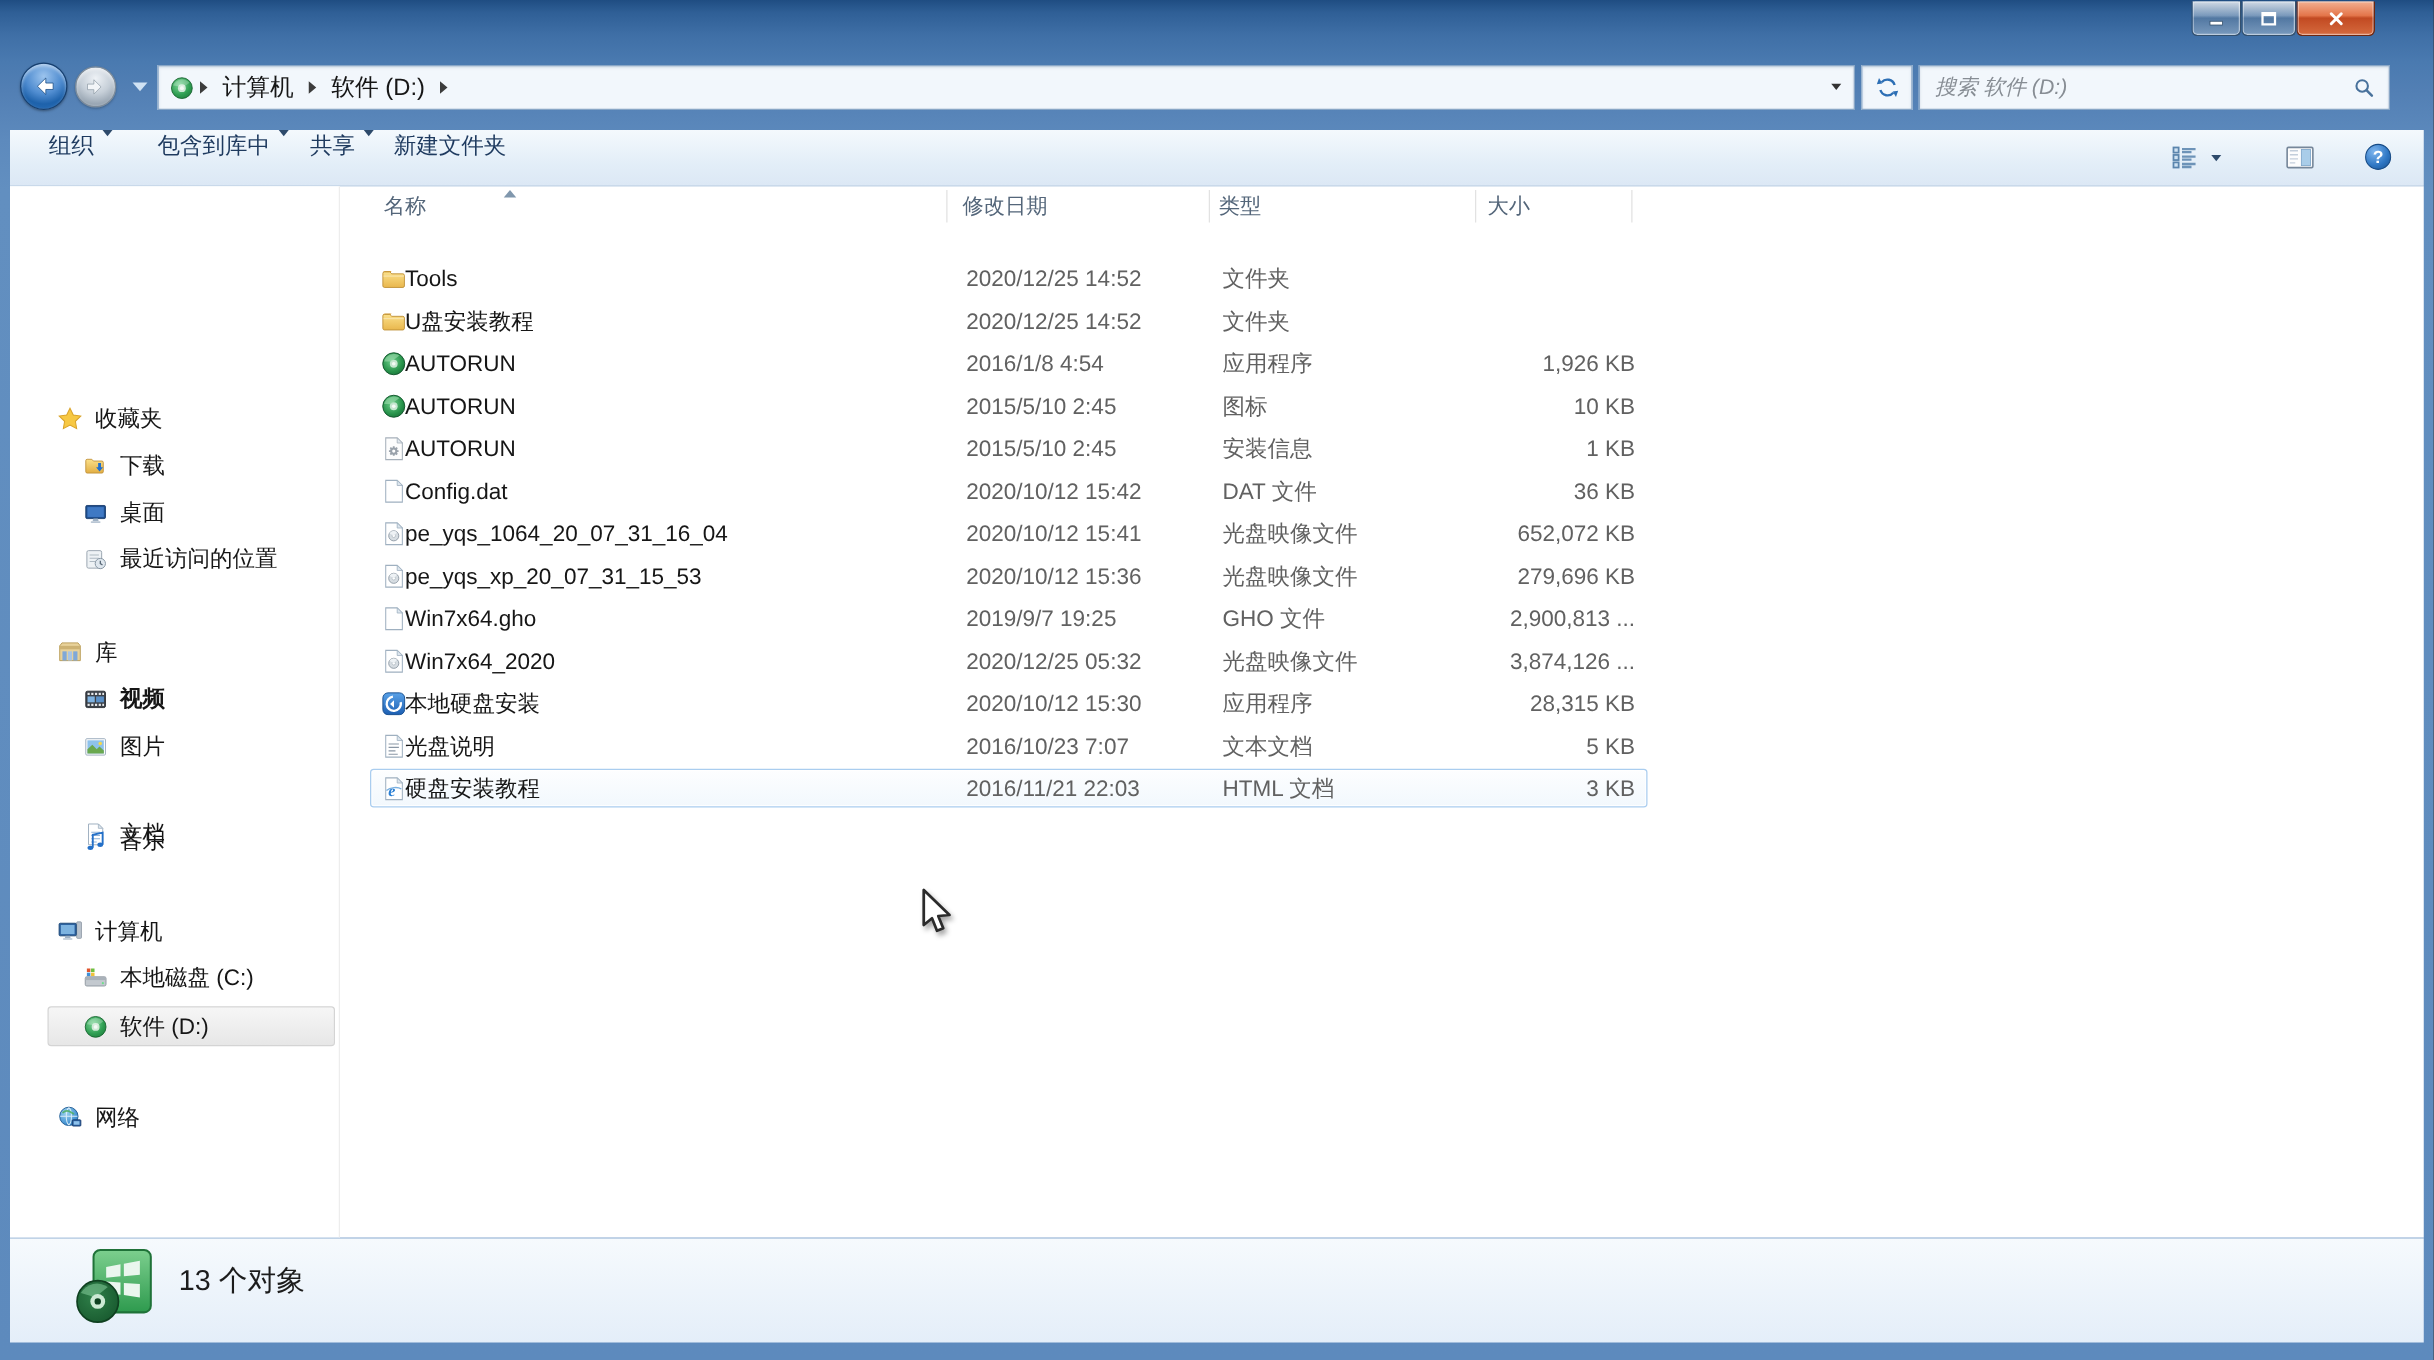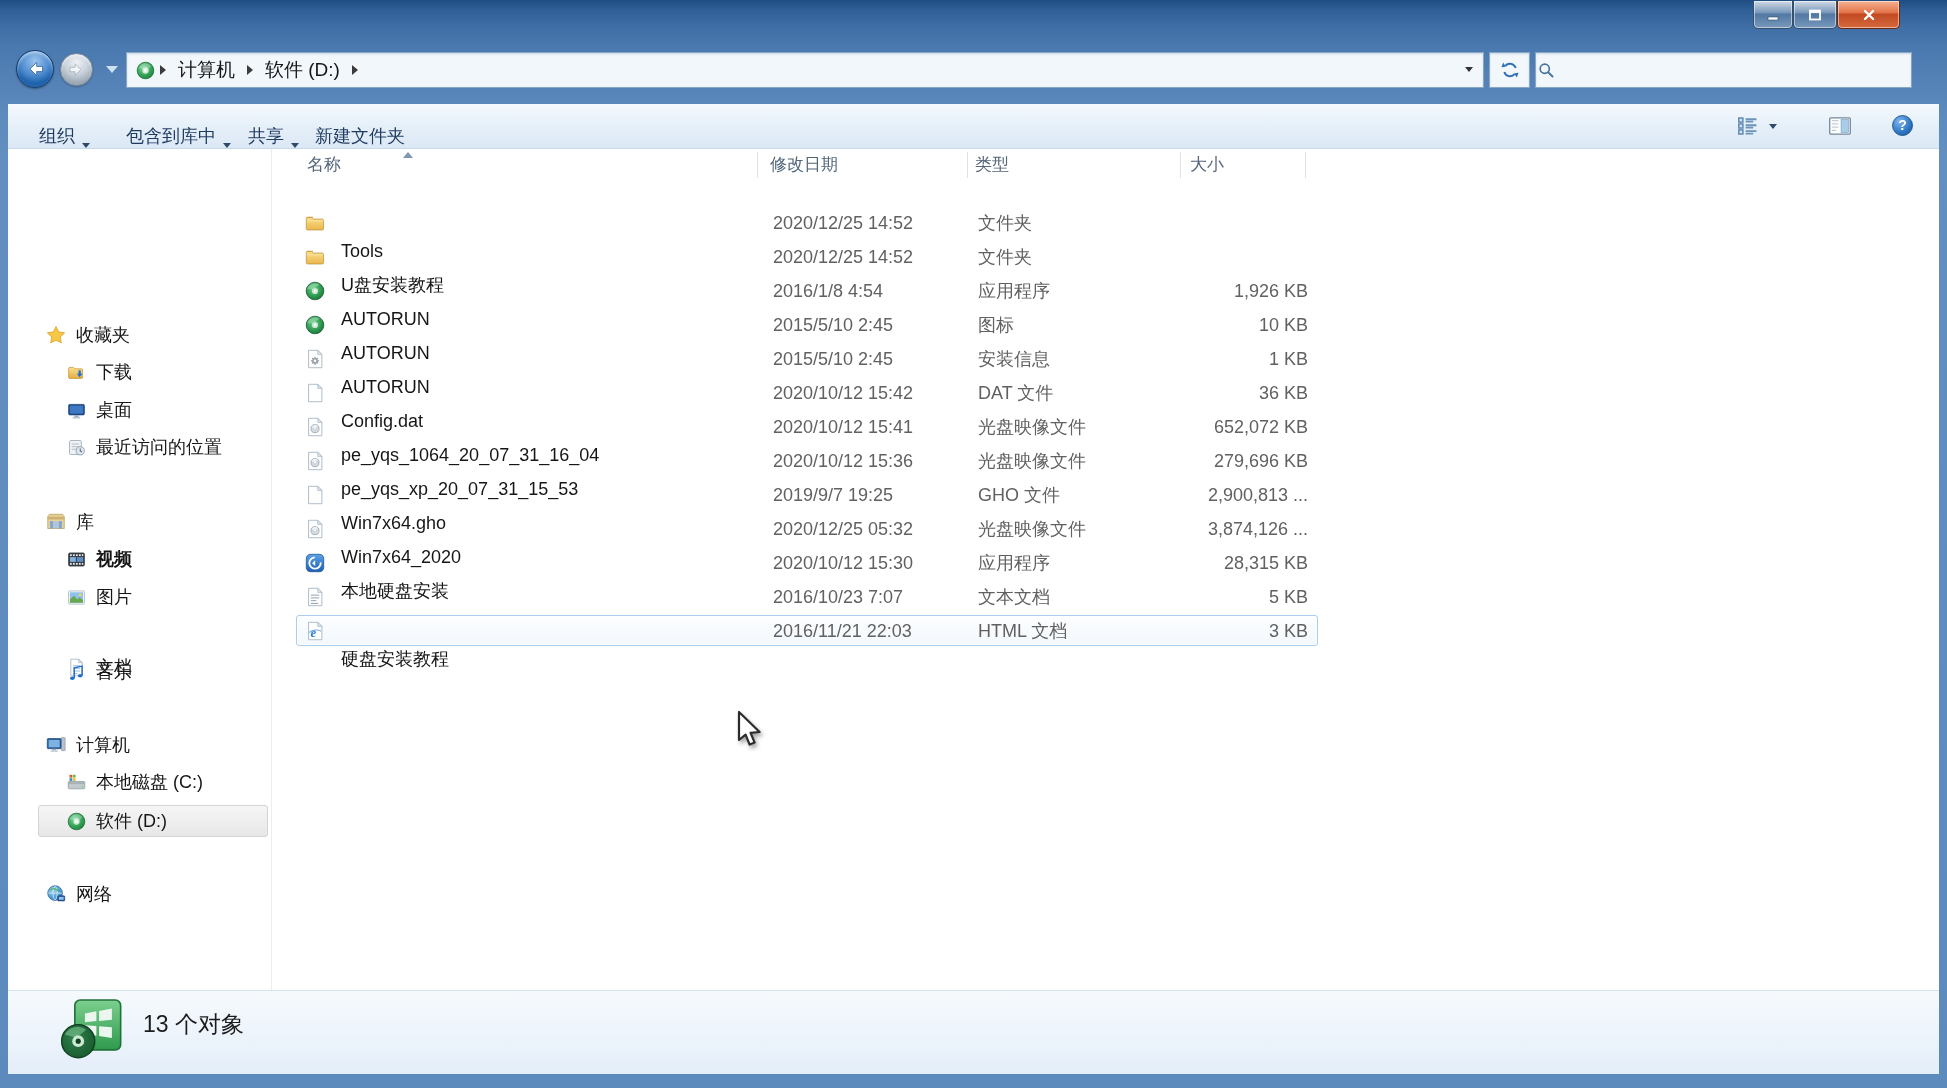--- a/index.html
+++ b/index.html
@@ -38,37 +38,37 @@
   .nav-chevron{position:absolute;left:106px;top:66px;width:0;height:0;border-left:6px solid transparent;border-right:6px solid transparent;border-top:7px solid #cfe2f4;}
   .search-input{flex:1;height:100%;border:none;outline:none;background:transparent;
     font-family:"Liberation Sans","DejaVu Sans",sans-serif;font-size:17px;padding:0 12px;color:#222;}
   .search-input::placeholder{font-style:italic;color:#878d94;}
   .search-mag{margin-right:10px;flex:0 0 auto;}
 
   
   .toolbar{position:absolute;left:8px;top:104px;width:1931px;height:45px;
     background:linear-gradient(180deg,#f4f9fd,#e3eef8 60%,#dce8f5);
     border-bottom:1px solid #c9d9ea;box-sizing:border-box;}
-  .tb-item{position:absolute;top:0;height:44px;display:flex;align-items:flex-end;gap:7px;
+  .tb-item{position:absolute;top:0;height:44px;display:flex;align-items:flex-start;gap:7px;
     font-size:18px;color:#1e3a5f;padding:0 6px;border-radius:3px;cursor:default;white-space:nowrap;}
   .tb-right{position:absolute;top:9px;display:flex;align-items:center;}
 
   
   .content{position:absolute;left:8px;top:149px;width:1931px;height:841px;background:#fff;}
   .sidebar{position:absolute;left:0;top:0;width:264px;height:841px;background:#fff;border-right:1px solid #ededed;box-sizing:border-box;}
   .side-item{position:absolute;height:32px;display:flex;align-items:center;gap:9px;font-size:18px;color:#161616;white-space:nowrap;}
   .side-sel{position:absolute;left:30px;width:230px;height:32px;border:1px solid #d4d4d4;border-radius:3px;
     background:linear-gradient(180deg,#f6f6f6,#e7e7e7);box-sizing:border-box;}
   .filepane{position:absolute;left:264px;top:0;width:1667px;height:841px;}
   .hdr-cell{position:absolute;top:0;height:32px;line-height:32px;font-size:17px;color:#54667a;white-space:nowrap;}
   .hdr-sep{position:absolute;top:3px;width:1px;height:26px;background:#e2e2e2;}
   .sort-arrow{position:absolute;left:131px;top:3px;width:0;height:0;border-left:5px solid transparent;border-right:5px solid transparent;border-bottom:6px solid #8097ad;}
   .row{position:absolute;left:0;width:1070px;height:34px;}
   .row span.cell{position:absolute;top:0;height:34px;line-height:34px;font-size:18px;white-space:nowrap;}
-  .c-name{left:69px;color:#161616;margin-top:28px;}
+  .c-name{left:52px;color:#161616;}
   .c-date{left:501px;color:#616161;}
   .c-type{left:706px;color:#616161;}
   .c-size{left:881px;width:155px;text-align:right;color:#616161;}
   .row .ficon{position:absolute;left:32px;top:6px;width:22px;height:22px;}
   .selbox{position:absolute;left:24px;top:1px;width:1022px;height:31px;border:1px solid #aacdef;border-radius:3px;
     background:linear-gradient(180deg,#fdfeff,#f2f8fd);box-shadow:inset 0 0 0 1px rgba(255,255,255,.8);box-sizing:border-box;}
 
   
   .statusbar{position:absolute;left:8px;top:990px;width:1931px;height:84px;
     background:linear-gradient(180deg,#f6fafd,#e4eef9);border-top:1px solid #d5e2f0;box-sizing:border-box;}
@@ -157,20 +157,21 @@
               <path d="M5.8 14.2a6.6 6.6 0 0 0 11.3 2.4"></path>
               <path d="M18.2 9.8A6.6 6.6 0 0 0 6.9 7.4"></path>
             </g>
             <path d="M4.6 3.8l2.9 4.7-4.8.6z" fill="#2d6fb5"></path>
             <path d="M19.4 20.2l-2.9-4.7 4.8-.6z" fill="#2d6fb5"></path>
           </svg>
       </span>
     </div>
 
     <div class="field searchbox">
+      <input class="search-input" type="text" placeholder="搜索 软件 (D:)" style="">
       <span class="icon search-mag">
         <svg width="20" height="20" viewBox="0 0 24 24">
             <circle cx="10.5" cy="10.5" r="5.5" fill="none" stroke="#49729c" stroke-width="2"></circle>
             <path d="M14.8 14.8l5 5" stroke="#49729c" stroke-width="2.4" stroke-linecap="round"></path>
           </svg>
       </span>
     </div>
 
     <div class="toolbar">
       <div>

